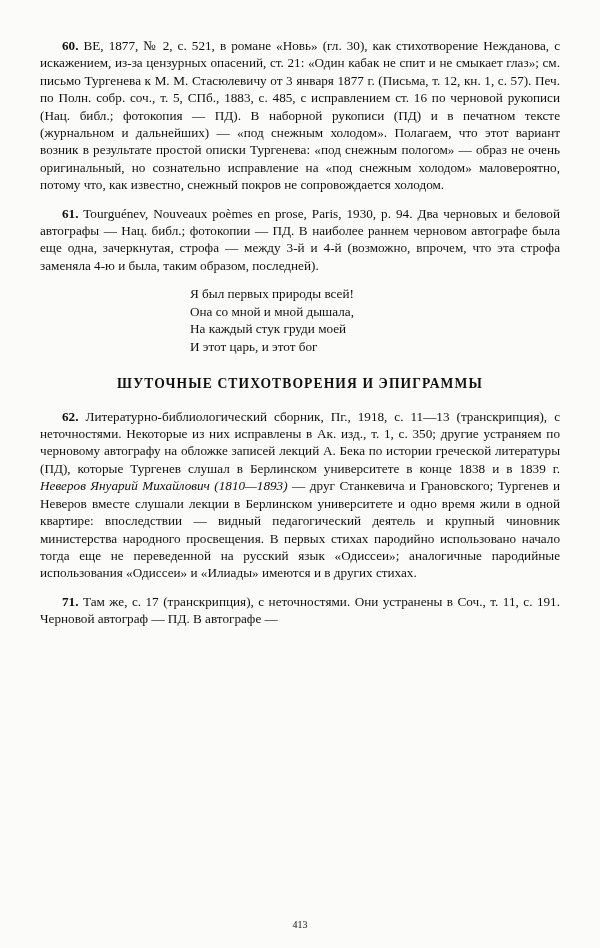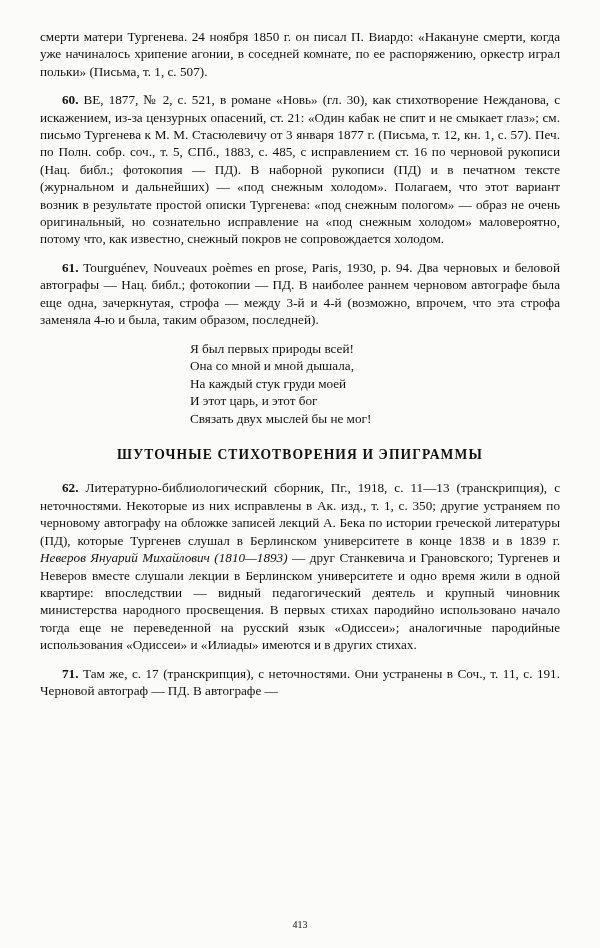--- a/index.html
+++ b/index.html
@@ -71,38 +71,36 @@
   }
   .wide {
     word-spacing: 2.2px;
   }
 </style>
 </head>
 <body>
 
 <div class="page">
 
-  <p class="para noindent">смерти матери Тургенева. 24 ноября 1850 г. он писал П. Виардо: «Накануне смерти, когда уже начиналось хрипение агонии, в соседней комнате, по ее распоряжению, оркестр играл польки» (Письма, т. 1, с. 507).</p>
 
   <p class="para indent">
     <span class="num">60.</span>
     <span>ВЕ, 1877, № 2, с. 521, в романе «Новь» (гл. 30), как стихотворение Нежданова, с искажением, из-за цензурных опасений, ст. 21: «Один кабак не спит и не смыкает глаз»; см. письмо Тургенева к М. М. Стасюлевичу от 3 января 1877 г. (Письма, т. 12, кн. 1, с. 57). Печ. по Полн. собр. соч., т. 5, СПб., 1883, с. 485, с исправлением ст. 16 по черновой рукописи (Нац. библ.; фотокопия — ПД). В наборной рукописи (ПД) и в печатном тексте (журнальном и дальнейших) — «под снежным холодом». Полагаем, что этот вариант возник в результате простой описки Тургенева: «под снежным пологом» — образ не очень оригинальный, но сознательно исправление на «под снежным холодом» маловероятно, потому что, как известно, снежный покров не сопровождается холодом.</span>
   </p>
 
   <p class="para indent">
     <span class="num">61.</span>
     <span>Tourguénev, Nouveaux poèmes  en prose, Paris, 1930, p. 94. Два черновых и беловой автографы — Нац. библ.; фотокопии — ПД. В наиболее раннем черновом автографе была еще одна, зачеркнутая, строфа — между 3-й и 4-й (возможно, впрочем, что эта строфа заменяла 4-ю и была, таким образом, последней).</span>
   </p>
 
   <div class="verse">
     <div>Я был первых природы всей!</div>
     <div>Она со мной и мной дышала,</div>
     <div>На каждый стук груди моей</div>
     <div>И этот царь, и этот бог</div>
-    <div>Связать двух мыслей бы не мог!</div>
   </div>
 
 
   <h2 class="section">ШУТОЧНЫЕ СТИХОТВОРЕНИЯ И ЭПИГРАММЫ</h2>
 
   <p class="para indent">
     <span class="num">62.</span>
     <span>Литературно-библиологический сборник, Пг., 1918, с. 11—13 (транскрипция), с неточностями. Некоторые из них исправлены в Ак. изд., т. 1, с. 350; другие устраняем по черновому автографу на обложке записей лекций А. Бека по истории греческой литературы (ПД), которые Тургенев слушал в Берлинском университете в конце 1838 и в 1839 г. </span><span class="italic">Неверов Януарий Михайлович (1810—1893)</span><span> — друг Станкевича и Грановского; Тургенев и Неверов вместе слушали лекции в Берлинском университете и одно время жили в одной квартире: впоследствии — видный педагогический деятель и крупный чиновник министерства народного просвещения. В первых стихах пародийно использовано начало тогда еще не переведенной на русский язык «Одиссеи»; аналогичные пародийные использования «Одиссеи» и «Илиады» имеются и в других стихах.</span>
   </p>
 

